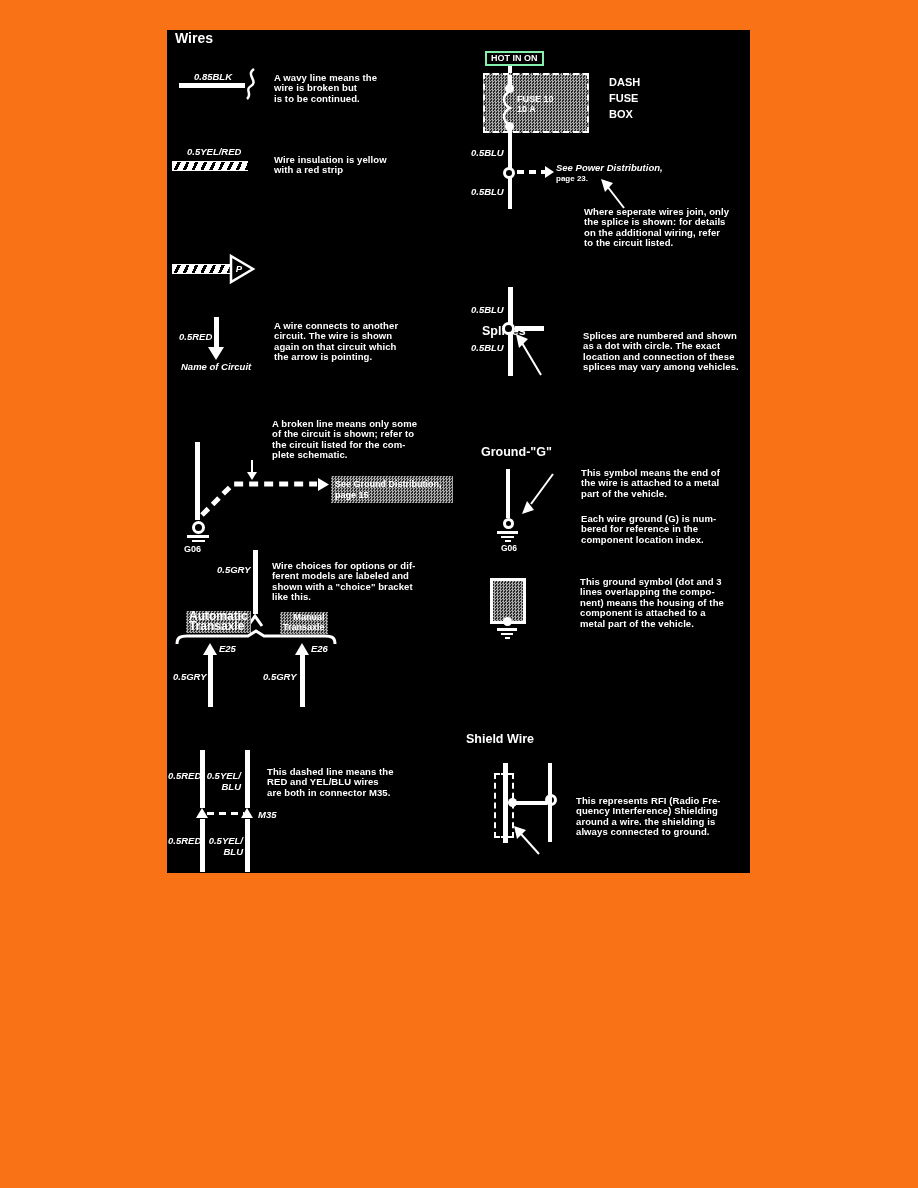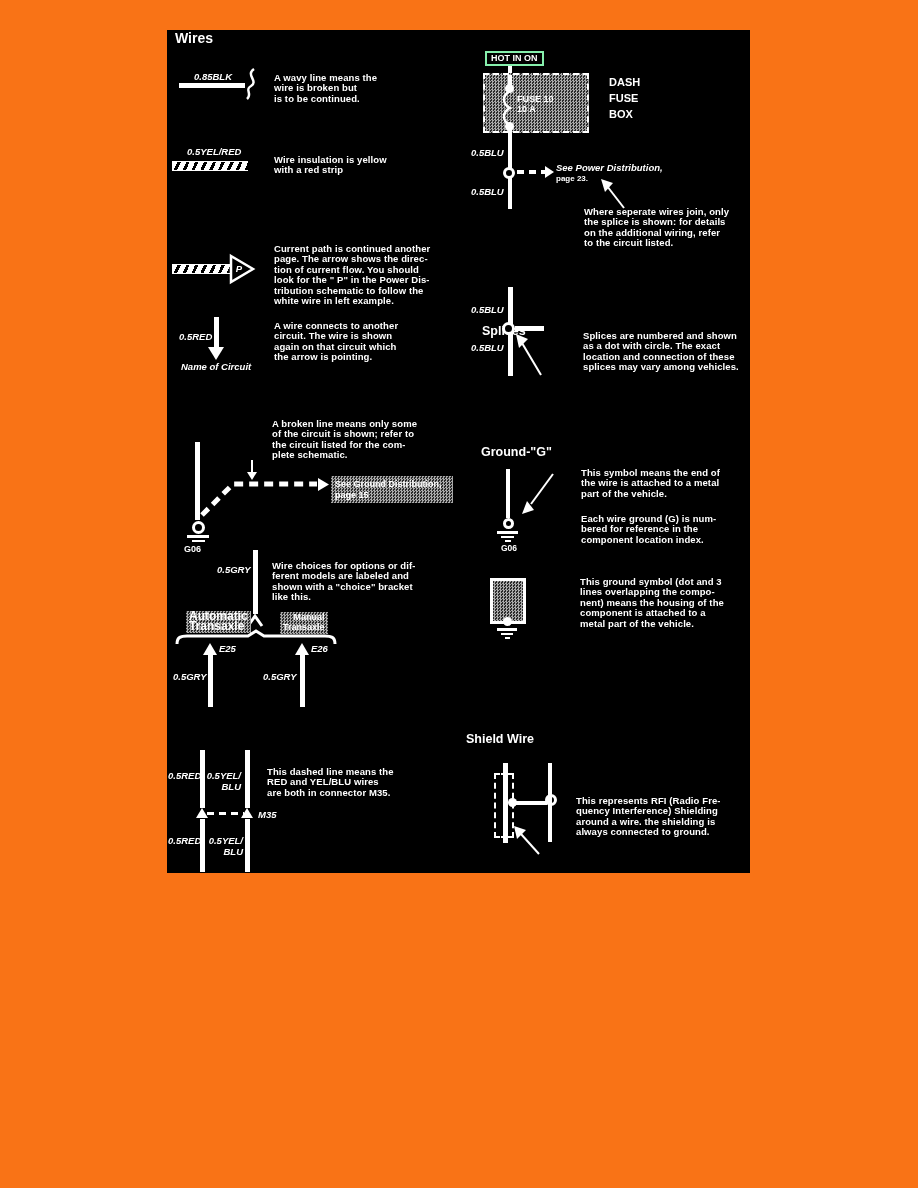--- a/index.html
+++ b/index.html
@@ -46,26 +46,20 @@
     <div class="abs t lbl" style="left:20px;top:116px;">0.5YEL/RED</div>
     <div class="abs hatch" style="left:5px;top:131px;width:76px;height:8px;"></div>
     <div class="abs t para" style="left:107px;top:125px;">Wire insulation is yellow
 with a red strip</div>
 
     <div class="abs hatch" style="left:5px;top:234px;width:59px;height:8px;"></div>
     <svg class="abs" style="left:62px;top:224px;" width="26" height="30" viewBox="0 0 26 30">
       <polygon points="2,2 24,15 2,28" fill="#000" stroke="#fff" stroke-width="2.5"></polygon>
     </svg>
     <div class="abs t lbl" style="left:65px;top:233px;width:14px;text-align:center;">P</div>
-    <div class="abs t para" style="left:107px;top:214px;">Current path is continued another
-page. The arrow shows the direc-
-tion of current flow. You should
-look for the " P" in the Power Dis-
-tribution schematic to follow the
-white wire in left example.</div>
 
     <div class="abs t lbl" style="left:12px;top:301px;">0.5RED</div>
     <div class="abs wire" style="left:47px;top:287px;width:5px;height:31px;"></div>
     <div class="abs tri-down" style="left:41px;top:317px;"></div>
     <div class="abs t lbl" style="left:14px;top:331px;">Name of Circuit</div>
     <div class="abs t para" style="left:107px;top:291px;">A wire connects to another
 circuit. The wire is shown
 again on that circuit which
 the arrow is pointing.</div>
 

